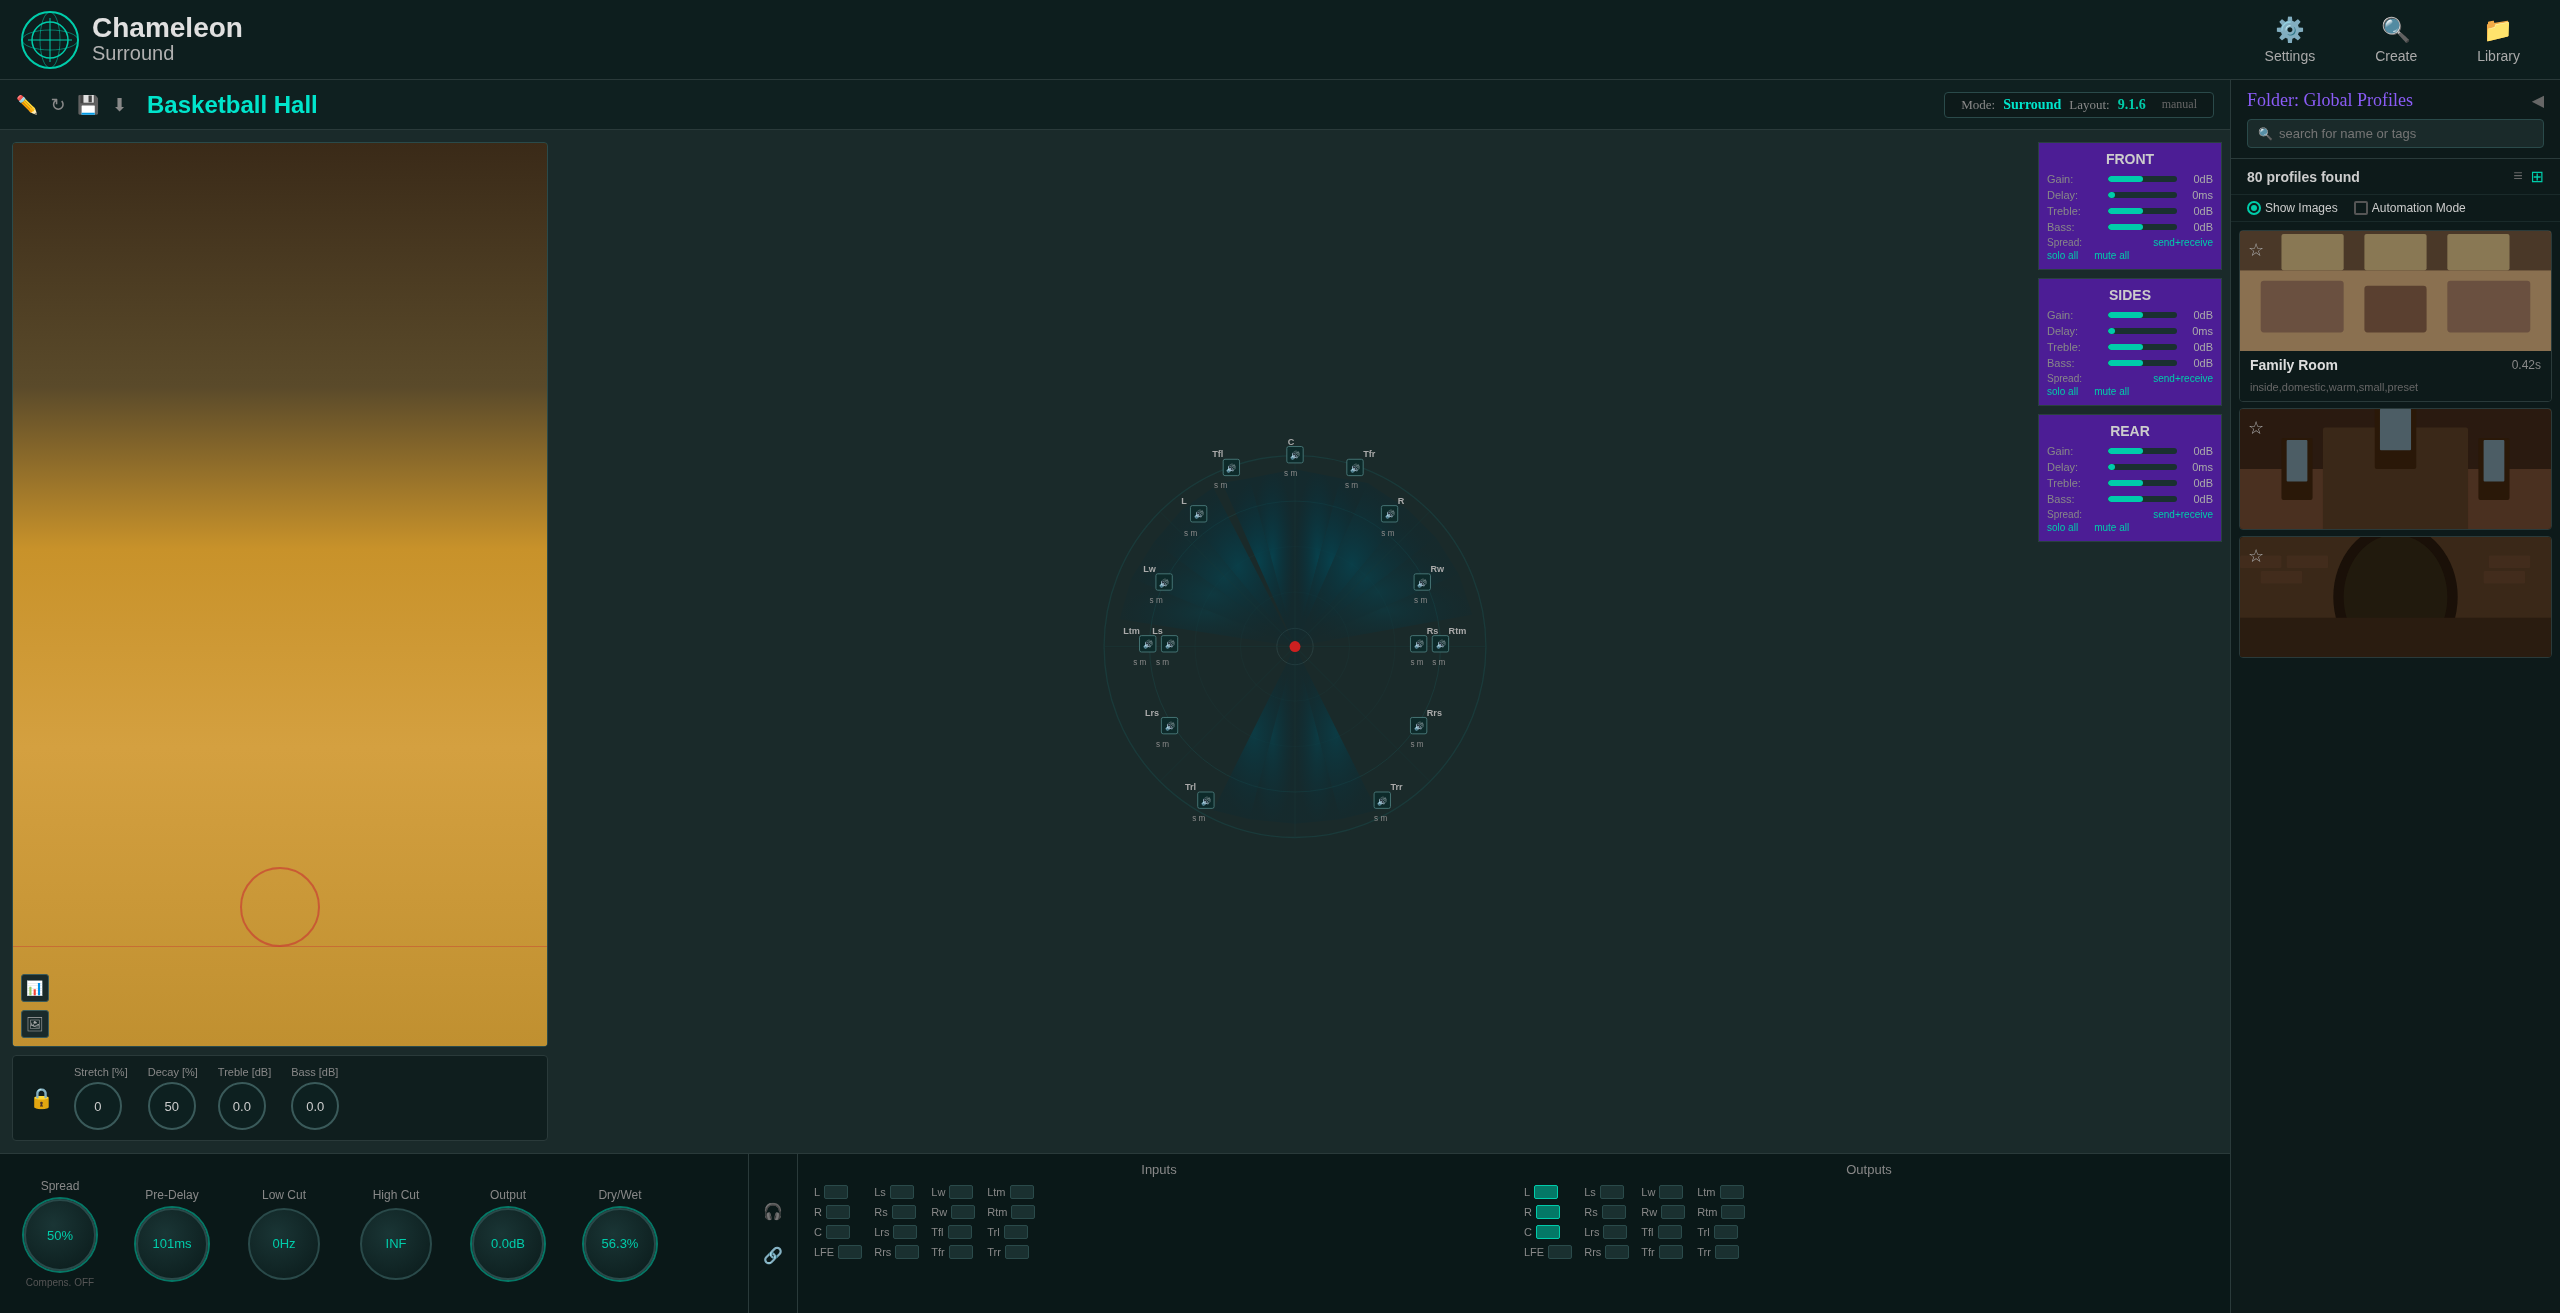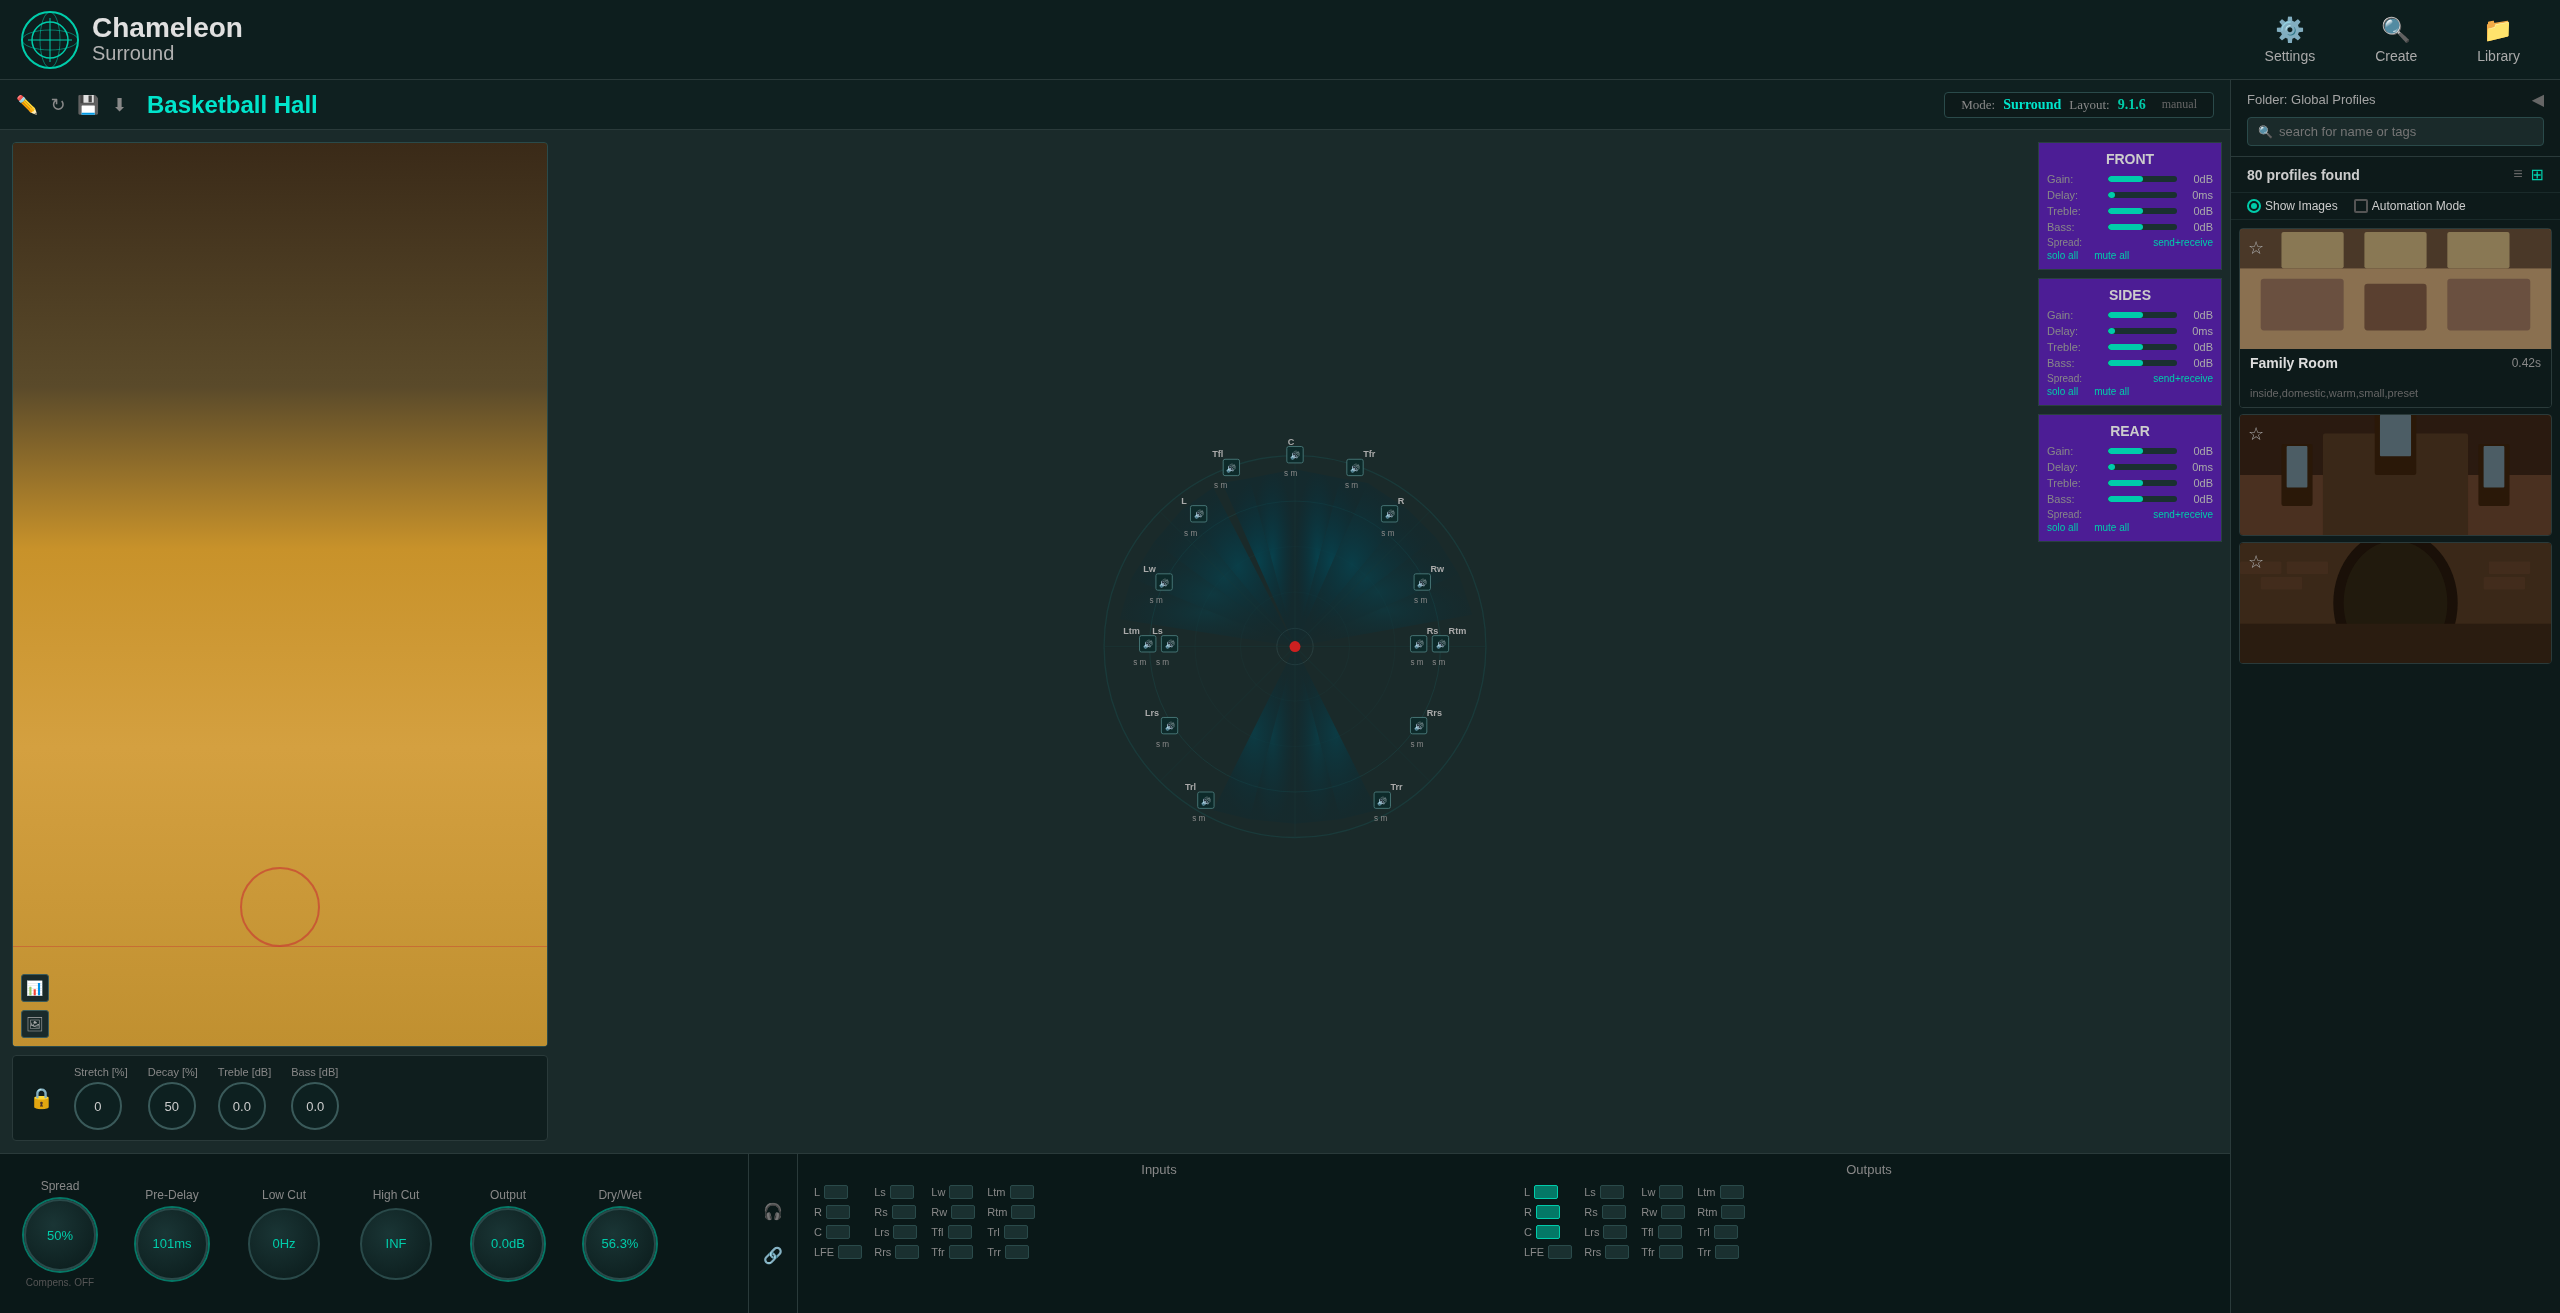--- a/index.html
+++ b/index.html
@@ -424,22 +424,23 @@
       border-left: 1px solid #2a3a3a;
       display: flex;
       flex-direction: column;
       flex-shrink: 0;
     }
     .sidebar-header {
       padding: 10px 16px;
       border-bottom: 1px solid #2a3a3a;
     }
     .folder-label {
-      font-size: 13px;
-      color: #a3a3a3;
+      font-size: 18px;
+      color: #8b5cf6;
+      font-family: Liberation Serif, serif;
     }
     .search-box {
       margin-top: 8px;
       display: flex;
       align-items: center;
       background: #1a2a2a;
       border: 1px solid #2a4a4a;
       border-radius: 4px;
       padding: 6px 10px;
       gap: 6px;
@@ -560,21 +561,21 @@
       color: #ddd;
       font-weight: bold;
     }
     .profile-time {
       font-size: 12px;
       color: #888;
     }
     .profile-tags {
       font-size: 11px;
       color: #666;
-      margin-top: 16px;
+      margin-top: 8px;
     }
     .star-icon {
       position: absolute;
       top: 8px;
       left: 8px;
       font-size: 18px;
       color: #aaa;
       cursor: pointer;
     }
 

